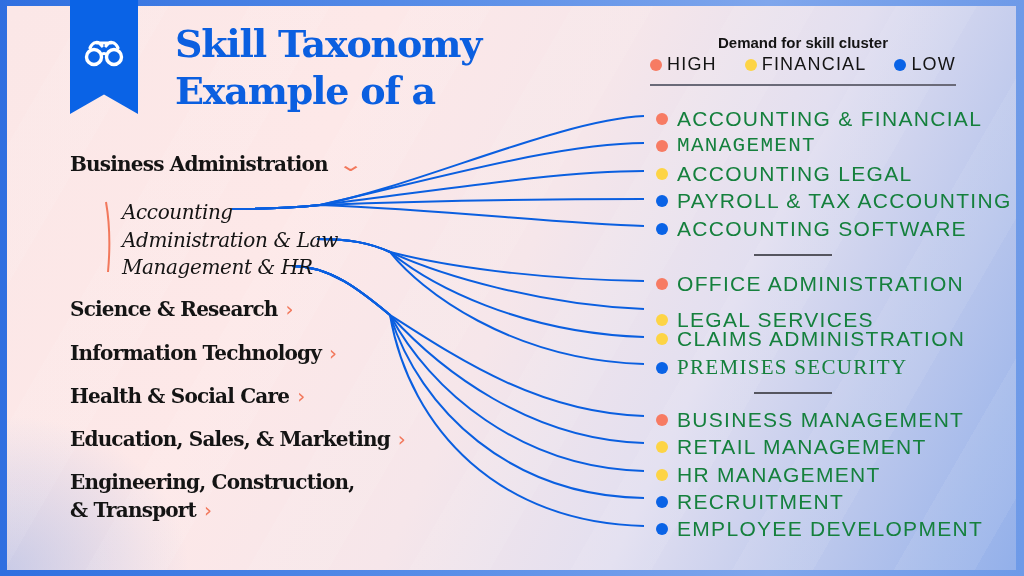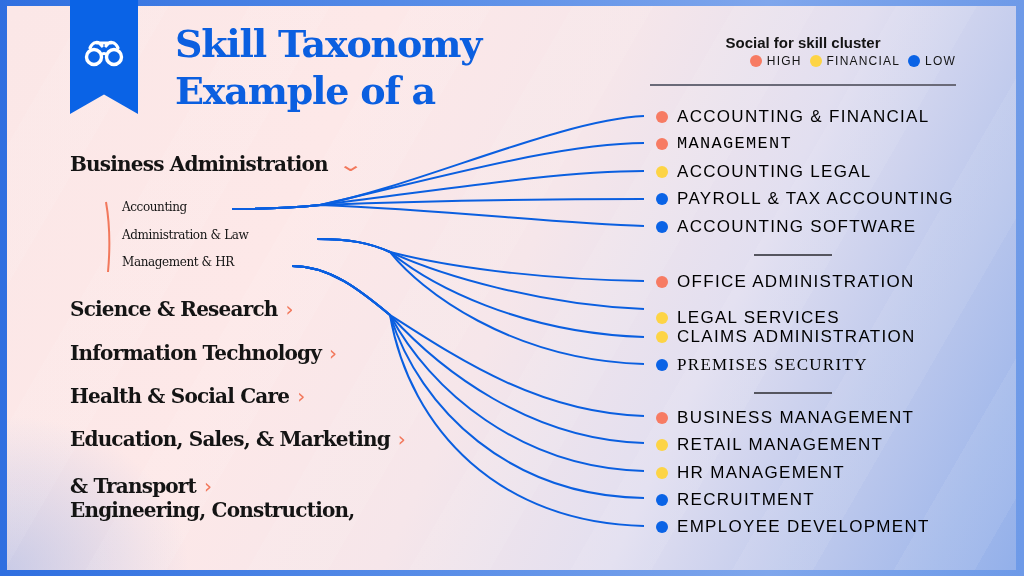--- a/index.html
+++ b/index.html
@@ -13,31 +13,31 @@
   .frame-bl{position:absolute;left:0;top:0;width:100%;height:100%;
     background:radial-gradient(ellipse 260px 220px at 0% 100%,rgba(160,180,230,0.55),rgba(160,180,230,0) 70%);}
   .ribbon{position:absolute;left:70px;top:0;width:68px;height:114px;background:#0a63e6;z-index:3;
     clip-path:polygon(0 0,100% 0,100% 100%,50% 83%,0 100%);}
   .ribbon svg{position:absolute;left:13px;top:38px;}
   .title{position:absolute;left:175px;top:20px;z-index:3;color:#0b5fe0;
     font-family:"DejaVu Serif","Liberation Serif",serif;font-weight:bold;font-size:38px;line-height:47px;letter-spacing:-1.2px;}
   .cats{position:absolute;left:70px;top:0;z-index:3;font-family:"DejaVu Serif","Liberation Serif",serif;}
   .cat{position:absolute;left:0;white-space:nowrap;font-weight:bold;font-size:20px;color:#141414;letter-spacing:-0.8px;}
   .cat .chev{color:#f2785c;font-weight:normal;margin-left:8px;font-family:"DejaVu Sans",sans-serif;}
-  .sub{position:absolute;left:52px;white-space:nowrap;font-size:12px;color:#141414;letter-spacing:-0.4px;}
+  .sub{position:absolute;left:52px;white-space:nowrap;font-style:italic;font-size:20px;color:#141414;letter-spacing:-0.4px;}
   .bracket{position:absolute;left:104px;top:200px;width:8px;height:74px;z-index:3;}
   svg.lines{position:absolute;left:0;top:0;z-index:2;}
   .legend{position:absolute;left:650px;top:34px;width:306px;z-index:3;text-align:center;}
   .legend-title{font-weight:bold;font-size:15px;color:#141414;}
-  .legend-row{margin-top:3px;font-size:12px;letter-spacing:1.2px;color:#141414;display:flex;justify-content:flex-end;gap:8px;}
+  .legend-row{margin-top:3px;font-size:18px;letter-spacing:1.2px;color:#141414;display:flex;justify-content:space-between;gap:8px;}
   .legend-row span.item{display:flex;align-items:center;gap:5px;}
   .dot{display:inline-block;width:12px;height:12px;border-radius:50%;}
   .legend-rule{position:absolute;left:650px;top:84px;width:306px;height:2px;background:#6a6a78;z-index:3;}
   .skill{position:absolute;left:656px;z-index:3;display:flex;align-items:center;white-space:nowrap;
-    font-size:17px;letter-spacing:1.3px;color:#000000;}
+    font-size:21px;letter-spacing:1.3px;color:#15803d;}
   .skill .dot{margin-right:9px;}
   .rule{position:absolute;left:754px;width:78px;height:1.5px;background:#55555f;z-index:3;}
 </style>
 </head>
 <body>
 
 <div class="frame">
     <div class="frame-bl"></div>
   </div>
 
@@ -90,27 +90,27 @@
   <div class="cat" style="top:341px;">
     <span>Information Technology</span><span class="chev">›</span>
   </div>
   <div class="cat" style="top:384px;">
     <span>Health &amp; Social Care</span><span class="chev">›</span>
   </div>
   <div class="cat" style="top:427px;">
     <span>Education, Sales, &amp; Marketing</span><span class="chev">›</span>
   </div>
   <div class="cat" style="top:470px;">
+    <div>Engineering, Construction,</div>
     <div style="margin-top:4px;"><span>&amp; Transport</span><span class="chev">›</span></div>
-    <div>Engineering, Construction,</div>
   </div>
 </div>
 
 <div class="legend">
-  <div class="legend-title">Social for skill cluster</div>
+  <div class="legend-title">Demand for skill cluster</div>
   <div class="legend-row">
     <span class="item">
         <span class="dot" style="background:#f77b63"></span>
         <span>HIGH</span>
       </span>
     <span class="item">
         <span class="dot" style="background:#fdd445"></span>
         <span>FINANCIAL</span>
       </span>
     <span class="item">

